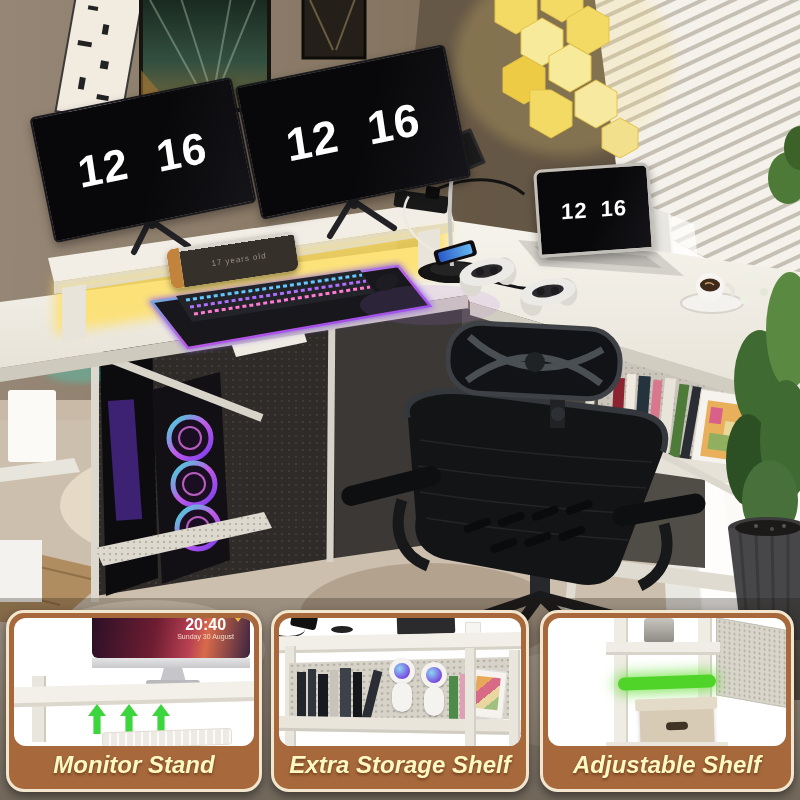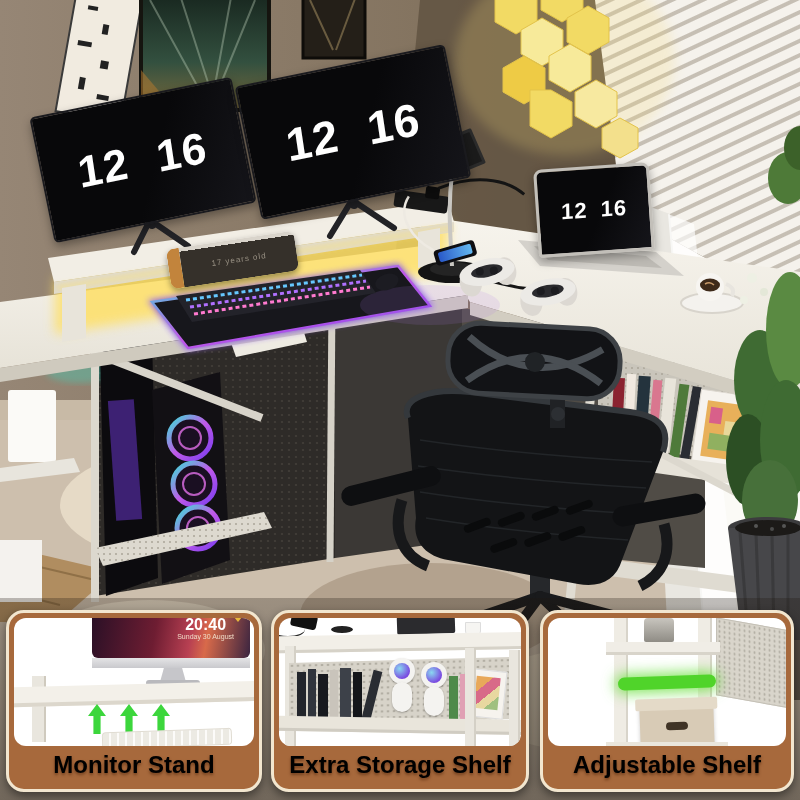--- a/index.html
+++ b/index.html
@@ -28,21 +28,21 @@
   
   .bottom-dim{left:0;top:598px;width:800px;height:202px;
     background:linear-gradient(180deg,rgba(30,22,14,.28),rgba(22,16,10,.5));}
 
   
   .panel{position:absolute;top:610px;height:182px;box-sizing:border-box;
     border:3px solid #f2e6cf;background:#a7693c;border-radius:18px;padding:5px;
     box-shadow:0 4px 10px rgba(0,0,0,.45);display:flex;flex-direction:column;}
   .panel-img{position:relative;height:130px;background:#fff;border-radius:12px;overflow:hidden;}
   .panel-label{height:38px;display:flex;align-items:center;justify-content:center;
-    color:#000000;font-weight:bold;font-size:24px;text-shadow:0 2px 3px rgba(70,30,5,.55);}
+    color:#fef9c3;font-weight:bold;font-size:24px;text-shadow:0 2px 3px rgba(70,30,5,.55);font-style:italic;}
   .p1{left:6px;width:256px;} .p2{left:271px;width:258px;} .p3{left:540px;width:254px;}
 
   
   .p1-side{left:18px;top:58px;width:12px;height:66px;background:#e9e6de;border-right:2px solid #cfcabe;}
   .p1-screen{left:78px;top:-6px;width:158px;height:46px;overflow:hidden;border-radius:0 0 6px 6px;
     background:linear-gradient(100deg,#2a1026 0%,#6e1d32 40%,#b84052 62%,#d86a4a 72%,#3a2440 100%);}
   .p1-time{position:absolute;right:16px;top:4px;text-align:center;color:#fff;}
   .p1-time .tm{font-size:16px;font-weight:bold;line-height:17px;}
   .p1-time .dt{font-size:7px;color:#f0dcc8;}
   .p1-tri{position:absolute;right:4px;top:0;width:0;height:0;

